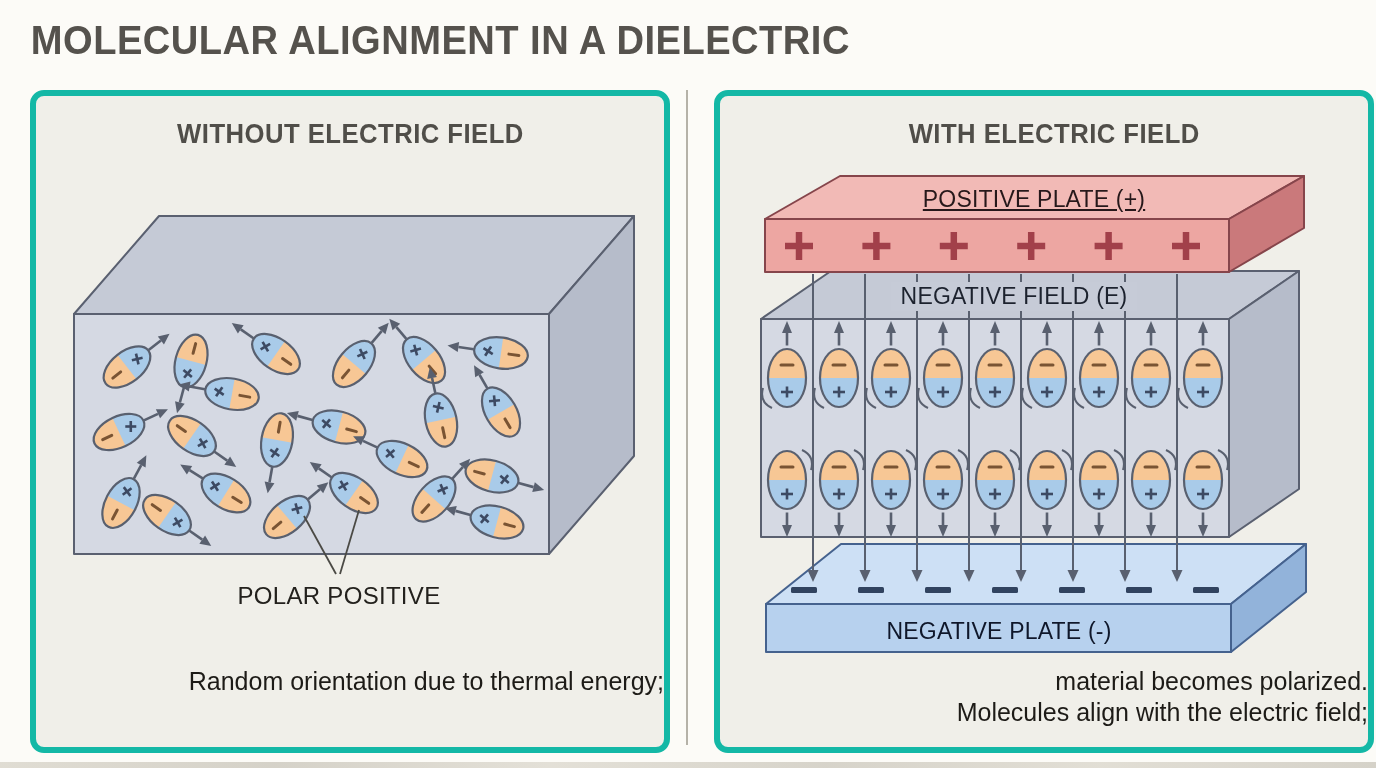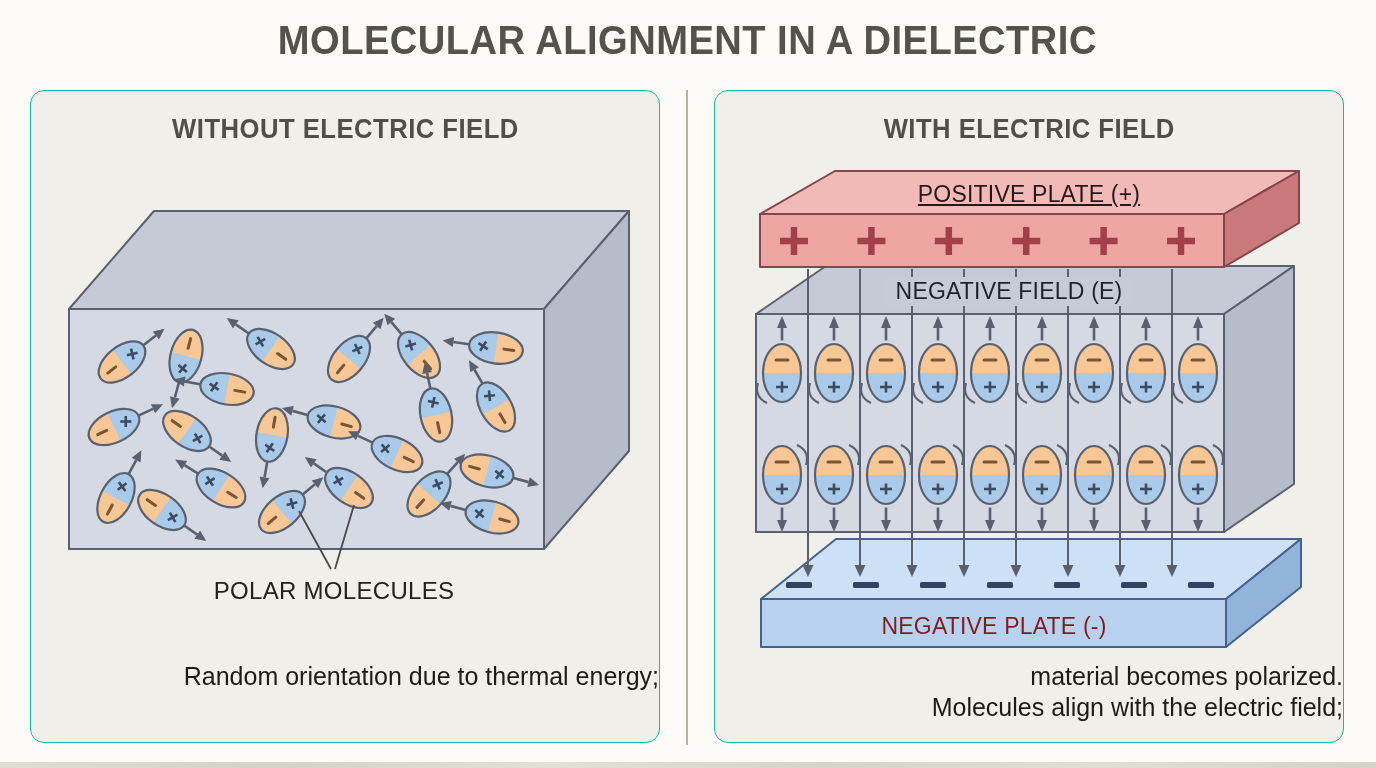--- a/index.html
+++ b/index.html
@@ -1,24 +1,24 @@
 <!DOCTYPE html>
 <html><head>
 <meta charset="utf-8">
 <style>
   html,body{margin:0;padding:0;background:#ffffff;}
   .page{position:relative;width:1376px;height:768px;background:#fcfbf7;
         font-family:"Liberation Sans",sans-serif;overflow:hidden;}
-  .title{position:absolute;top:17px;left:0;right:1px;text-align:center;
+  .title{position:absolute;top:17px;left:0;right:1px;text-align:left;
          font-size:41px;font-weight:bold;letter-spacing:.5px;color:#55524d;}
   .title span{display:inline-block;transform:scaleX(.93);transform-origin:center;}
   .panel{position:absolute;top:90px;width:628px;height:651px;background:#f0efe9;
-         border:1px solid #14b8a6;border-radius:14px;}
+         border:6px solid #14b8a6;border-radius:14px;}
   .panel-left{left:30px;}
-  .panel-right{left:714px;}
+  .panel-right{left:714px;padding-left:20px;}
   .panel-header{margin-top:23px;text-align:center;font-size:27px;font-weight:bold;
                 letter-spacing:.5px;color:#504e49;}
   .panel-header span{display:inline-block;transform:scaleX(.95);}
   svg.diagram{position:absolute;left:0;top:0;width:628px;height:651px;}
   .overlay-label{position:absolute;transform:translateX(-50%);white-space:nowrap;
                  font-size:24px;color:#23211d;letter-spacing:.3px;}
   .plate-label{position:absolute;transform:translateX(-50%);white-space:nowrap;
                font-size:23px;letter-spacing:.2px;}
   .field-label{background:#c6cbd7;padding:1px 10px;}
   .caption{position:absolute;top:570px;left:0;right:0;text-align:right;
@@ -304,21 +304,21 @@
           </g>
           <line x1="27.5" y1="0" x2="43" y2="0" stroke="#59606f" stroke-width="2.6"></line>
           <polygon points="43,-5 43,5 54,0" fill="#59606f"></polygon>
         </g>
         <line x1="300" y1="512" x2="332" y2="570" stroke="#4b4a45" stroke-width="1.8"></line>
         <line x1="355" y1="506" x2="336" y2="570" stroke="#4b4a45" stroke-width="1.8"></line>
       </svg>
     <div class="panel-header">
       <span>WITHOUT ELECTRIC FIELD</span>
     </div>
-    <div class="overlay-label" style="left:303px;top:486px;">POLAR MOLECULES</div>
+    <div class="overlay-label" style="left:303px;top:486px;">POLAR POSITIVE</div>
     <div class="caption">
       <div>Random orientation due to thermal energy;</div>
     </div>
   </section>
 
   <div class="divider"></div>
 
   <section class="panel panel-right">
     <svg id="svg-right" class="diagram" viewBox="716 92 628 651">
         <polygon points="757,315 827,267 1295,267 1225,315" fill="#c5cad6" stroke="#5a6070" stroke-width="2" stroke-linejoin="round"></polygon>
@@ -562,21 +562,21 @@
         <line x1="1090.6" y1="242" x2="1118.6" y2="242" stroke="#a2404a" stroke-width="6.5"></line>
         <line x1="1104.6" y1="228" x2="1104.6" y2="256" stroke="#a2404a" stroke-width="6.5"></line>
         <line x1="1168" y1="242" x2="1196" y2="242" stroke="#a2404a" stroke-width="6.5"></line>
         <line x1="1182" y1="228" x2="1182" y2="256" stroke="#a2404a" stroke-width="6.5"></line>
       </svg>
     <div class="panel-header">
       <span>WITH ELECTRIC FIELD</span>
     </div>
     <div class="plate-label" style="left:314px;top:90px;color:#26181a;text-decoration:underline;">POSITIVE PLATE (+)</div>
     <div class="plate-label field-label" style="left:294px;top:186px;color:#1c222e;">NEGATIVE FIELD (E)</div>
-    <div class="plate-label" style="left:279px;top:522px;color:#7f1d1d;">NEGATIVE PLATE (-)</div>
+    <div class="plate-label" style="left:279px;top:522px;color:#0f172a;">NEGATIVE PLATE (-)</div>
     <div class="caption">
       <div>material becomes polarized.</div>
       <div>Molecules align with the electric field;</div>
     </div>
   </section>
 
   <div class="bottom-strip"></div>
 </div>
 
 </body></html>

